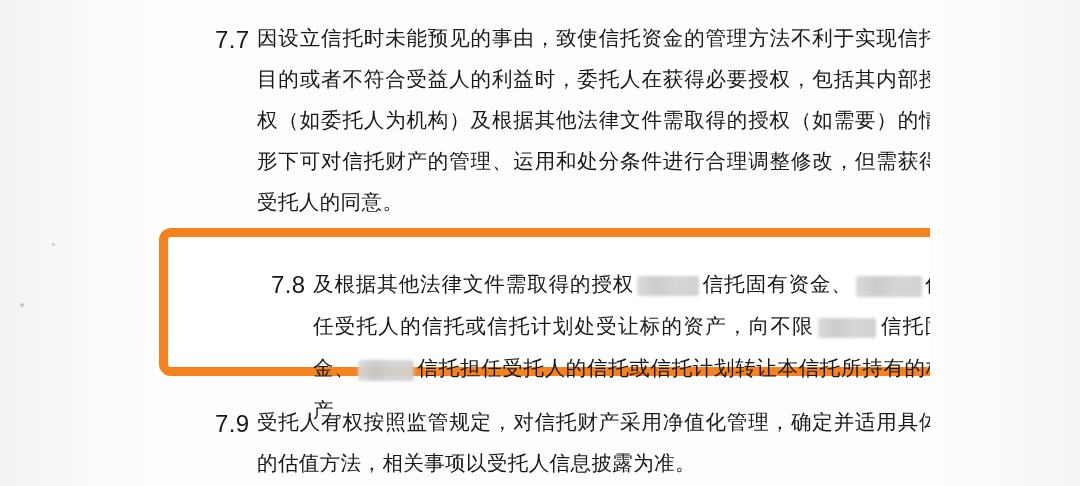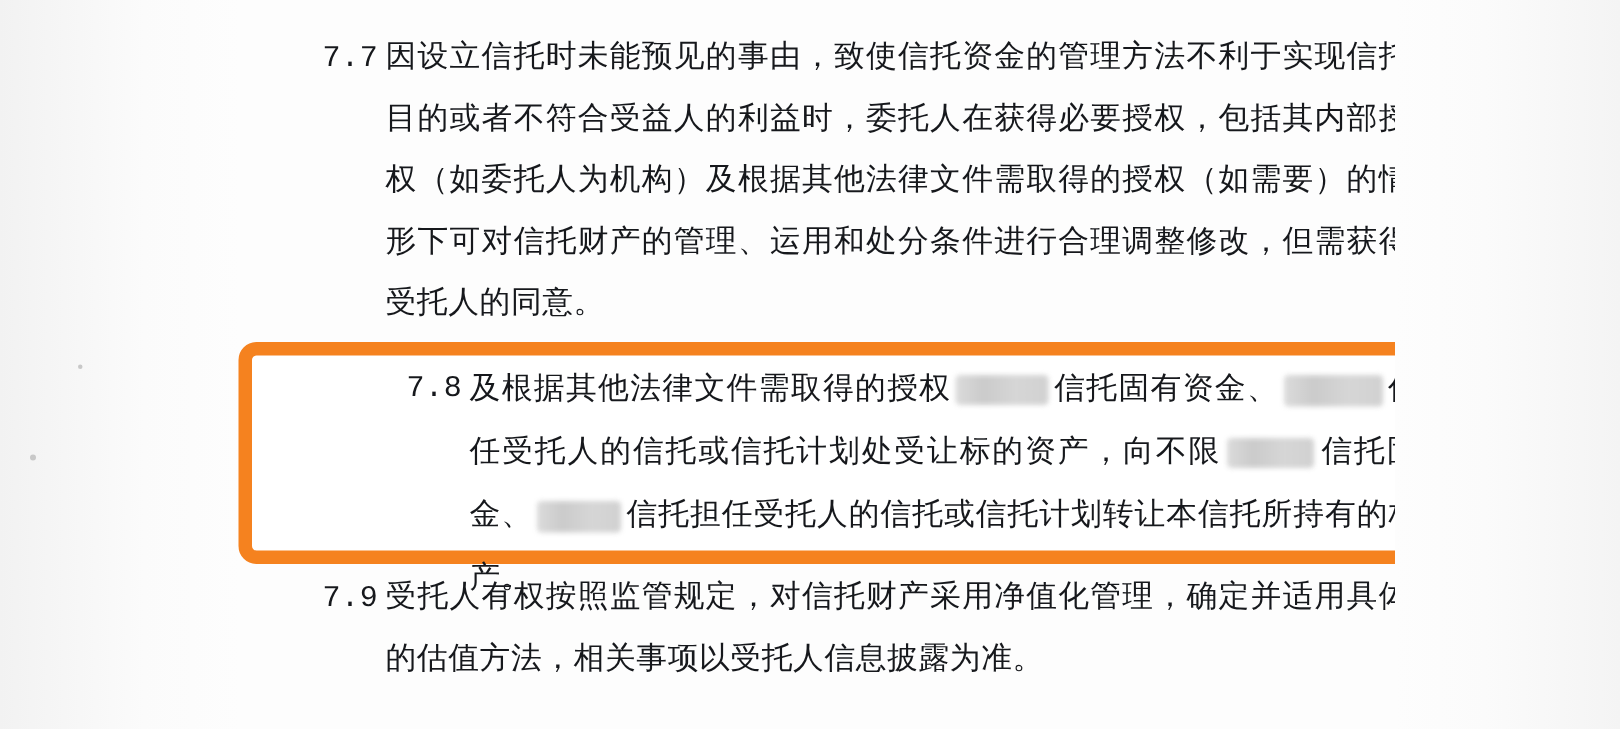--- a/index.html
+++ b/index.html
@@ -53,22 +53,22 @@
     display: flex;
     align-items: flex-start;
     font-size: 20.5px;
     line-height: 41px;
     color: #16181c;
     letter-spacing: 0.4px;
   }
   .clause .num {
     width: 42px;
     flex: 0 0 42px;
-    font-family: Liberation Mono, monospace;
-    font-size: 20px;
+    font-family: Liberation Sans, sans-serif;
+    font-size: 24px;
     padding-top: 1px;
   }
   .clause .txt {
     flex: 1 1 auto;
     text-align: justify;
     text-justify: inter-character;
   }
 
   
   #clause-77 {
@@ -86,33 +86,33 @@
     width: 840px;
     height: 148px;
     border: 9px solid #f5821f;
     border-radius: 12px;
     background: #ffffff;
     box-sizing: border-box;
   }
   #clause-78 {
     position: absolute;
     left: 56px;
-    top: 238px;
+    top: 263px;
     width: 718px;
     justify-content: flex-end;
   }
   #clause-78 .txt {
     line-height: 42px;
   }
 
   
   #clause-79 {
     position: absolute;
     left: 0;
-    top: 378px;
+    top: 402px;
     width: 725px;
   }
 
   
   .redact {
     display: inline-block;
     vertical-align: middle;
     background: linear-gradient(90deg,#d9d9d9,#c9c9c9 30%,#d4d4d4 65%,#cfcfcf);
     border-radius: 3px;
     filter: blur(1.6px);

